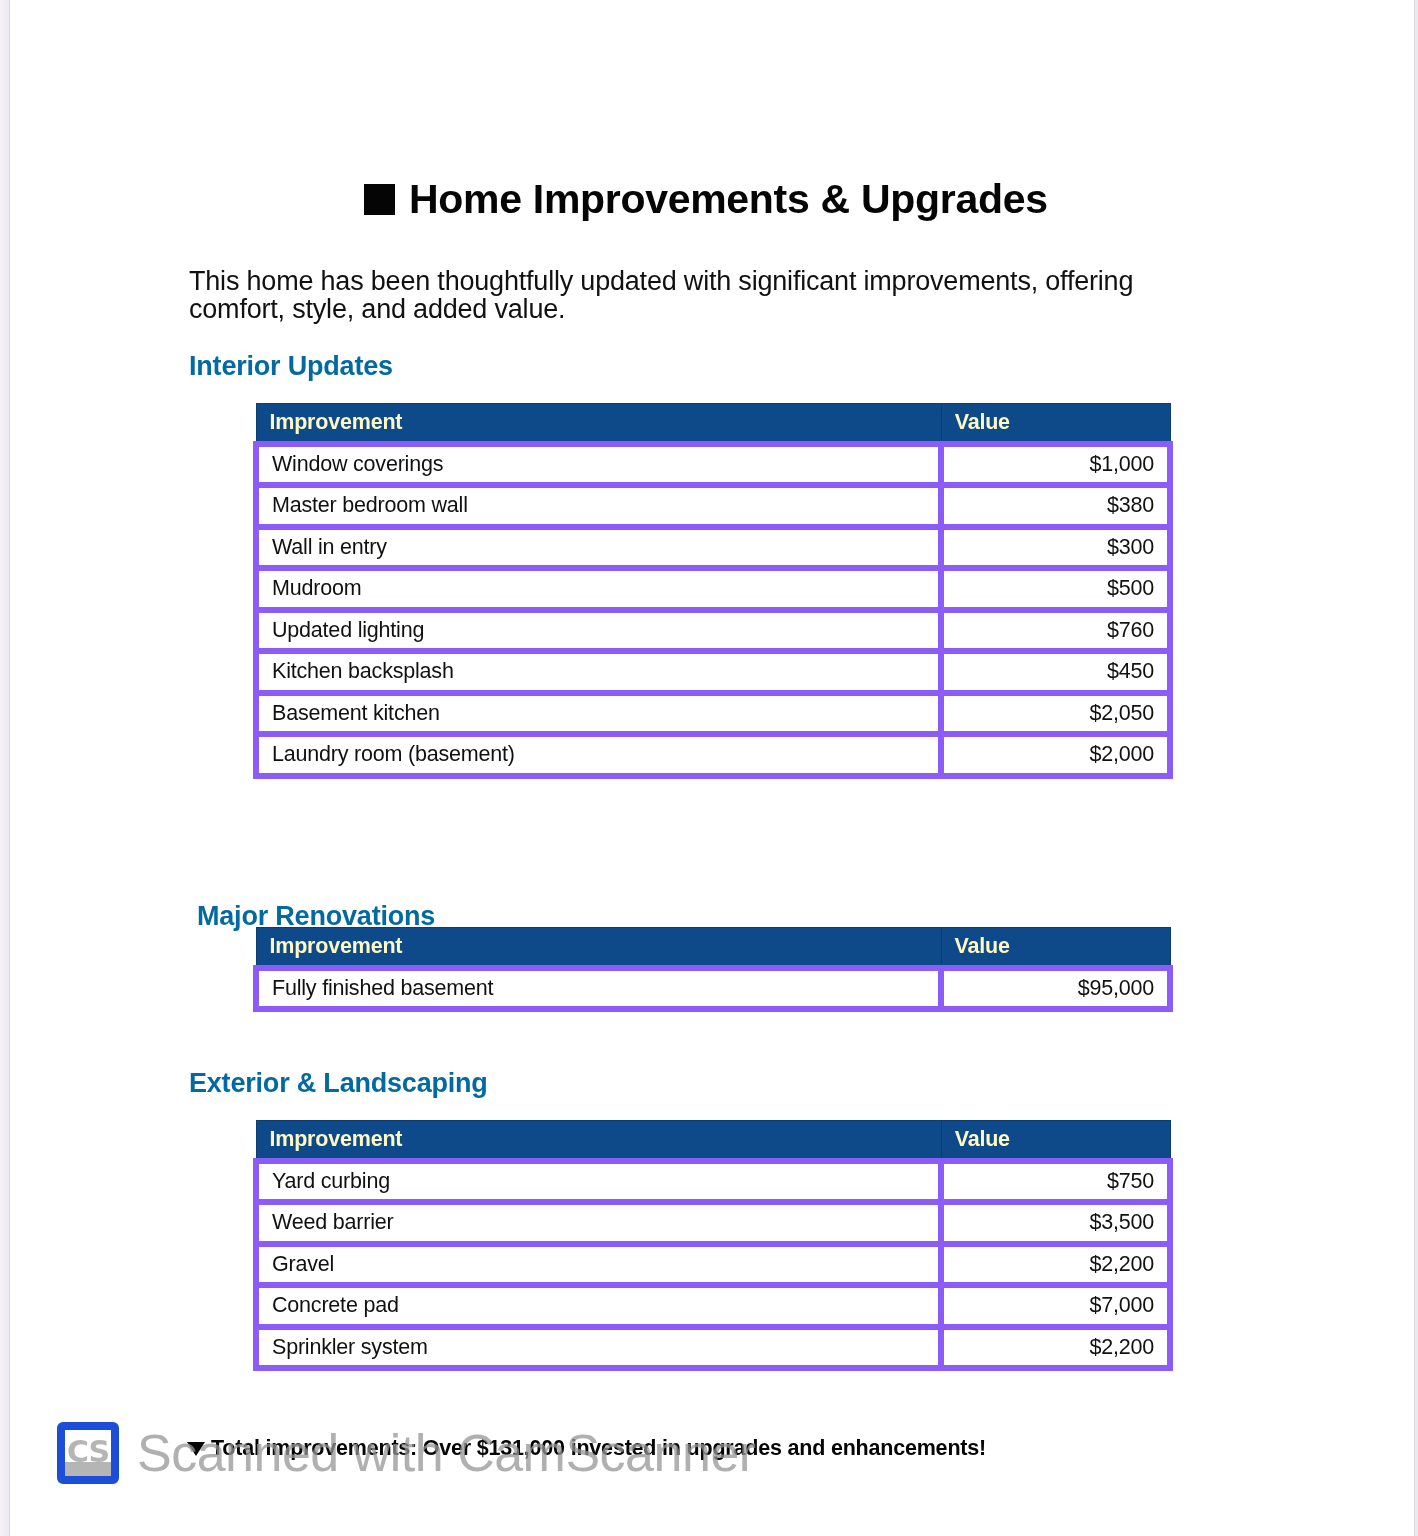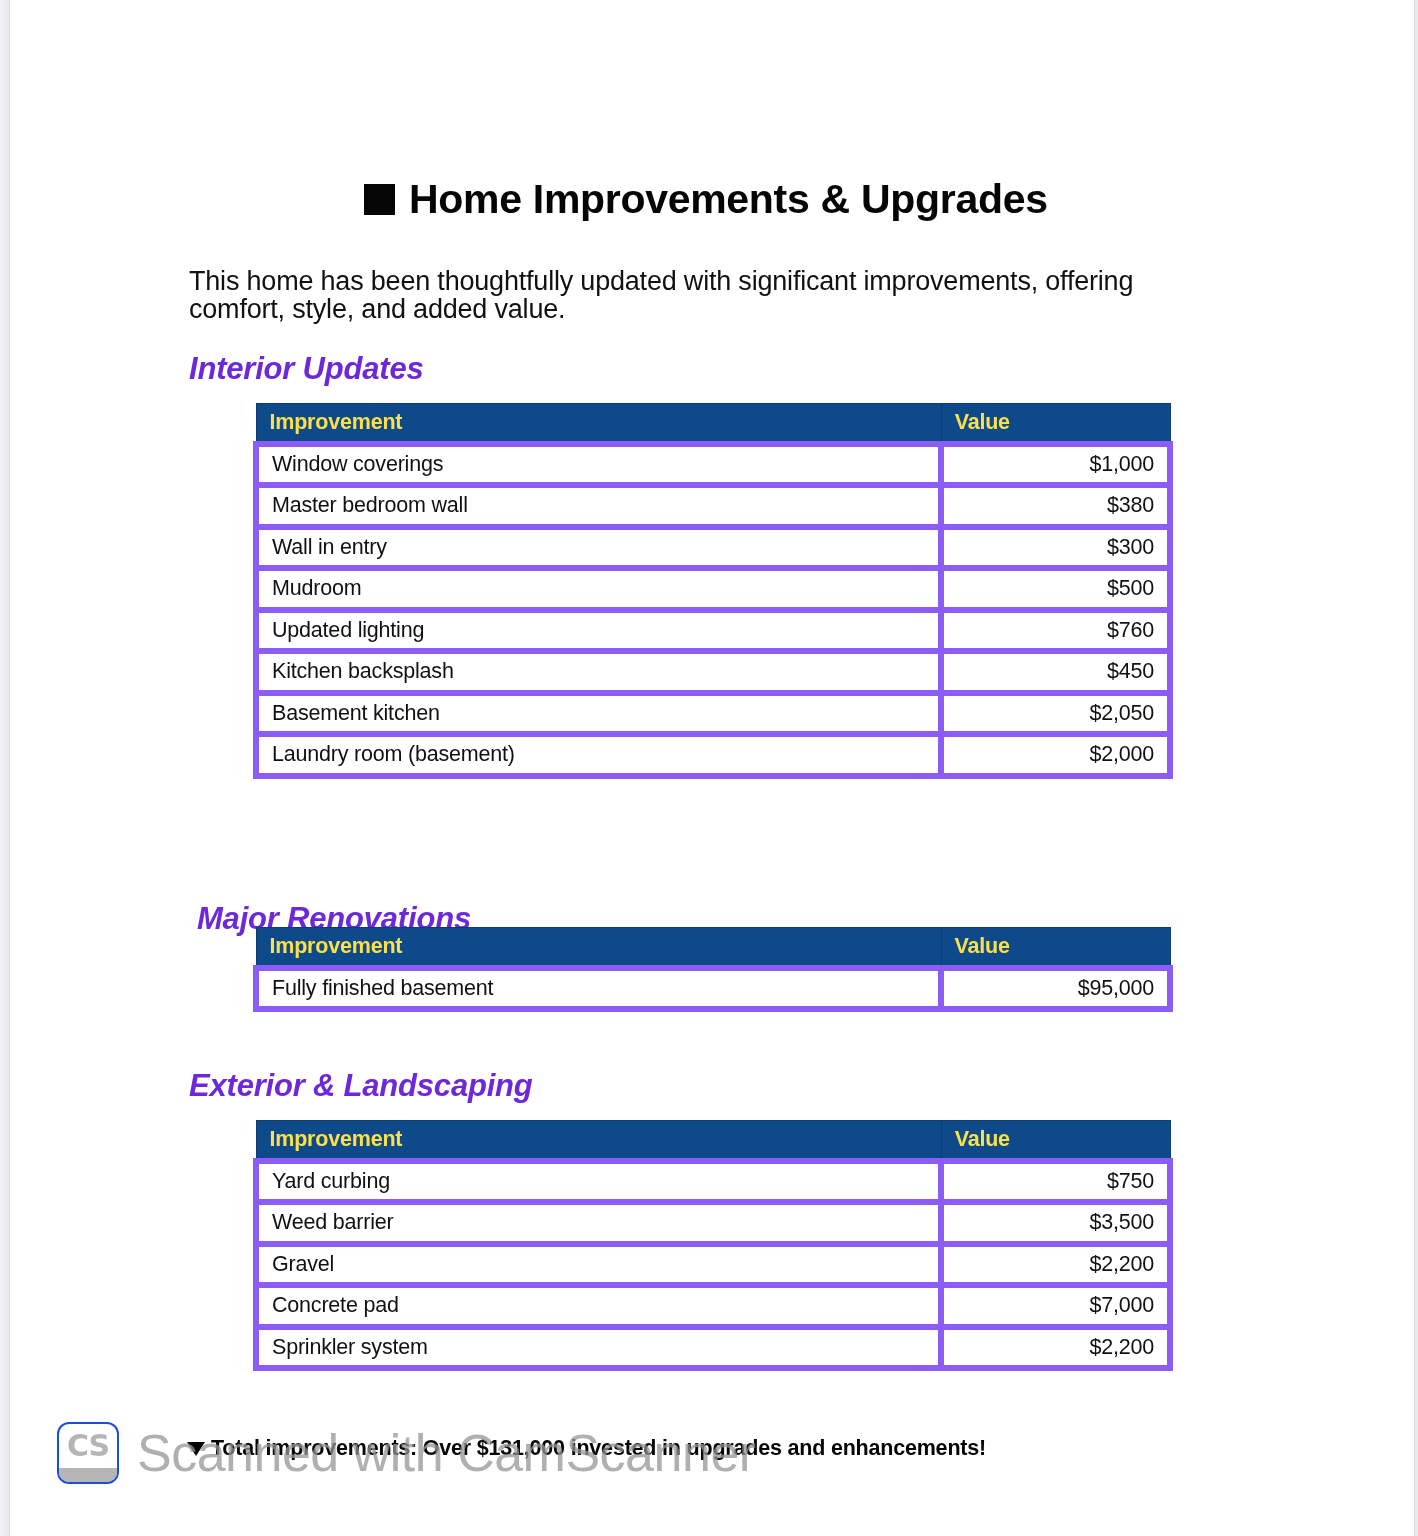--- a/index.html
+++ b/index.html
@@ -56,38 +56,37 @@
       top: 267px;
       width: 1040px;
       font-size: 27px;
       line-height: 28px;
       color: #111111;
       letter-spacing: -0.2px;
     }
     .section-heading {
       position: absolute;
       left: 189px;
-      font-size: 31px;
-      font-weight: bold;
-      color: #6d28d9;
-      letter-spacing: -0.2px;
-      white-space: nowrap;
-      font-style: italic;
+      font-size: 27px;
+      font-weight: bold;
+      color: #0369a1;
+      letter-spacing: -0.2px;
+      white-space: nowrap;
     }
     table.imp-table {
       position: absolute;
       left: 253px;
       width: 920px;
       border-collapse: collapse;
       font-size: 21.5px;
       letter-spacing: -0.2px;
     }
     table.imp-table th {
       background: #0e4a8a;
-      color: #fde047;
+      color: #fef9c3;
       text-align: left;
       font-weight: bold;
       height: 40px;
       padding: 0 13px;
       border: 1px solid #0b3c73;
       border-bottom: 2px solid #0a2f5c;
       box-sizing: border-box;
     }
     table.imp-table td {
       height: 41.5px;
@@ -123,22 +122,22 @@
       position: absolute;
       left: 57px;
       top: 1422px;
       display: flex;
       align-items: center;
       pointer-events: none;
     }
     .cs-logo {
       width: 62px;
       height: 62px;
-      border: 2px solid #1d4ed8;
-      border-radius: 12px;
+      border: 8px solid #1d4ed8;
+      border-radius: 6px;
       box-sizing: border-box;
       position: relative;
       background: #ffffff;
       overflow: hidden;
     }
     .cs-logo .cs-text {
       position: absolute;
       left: 0; right: 0; top: 4px;
       text-align: center;
       font-size: 30px;

